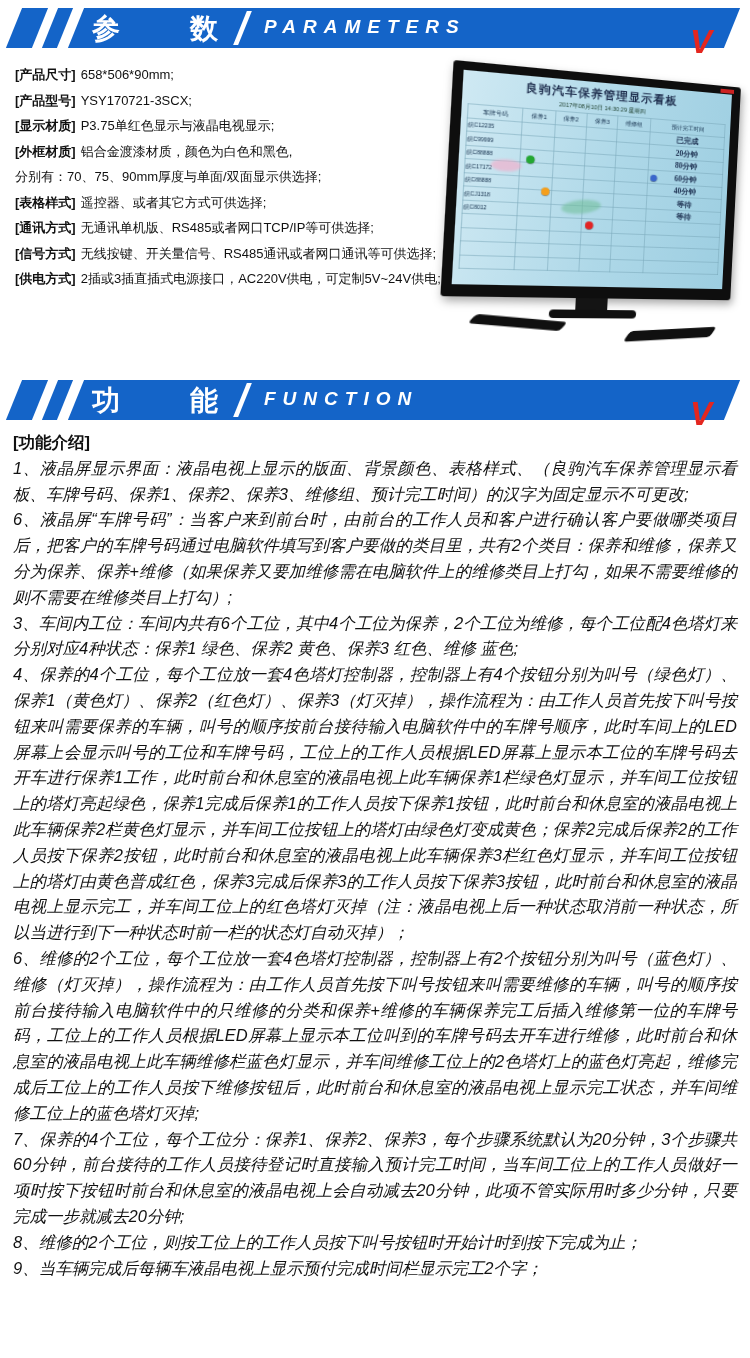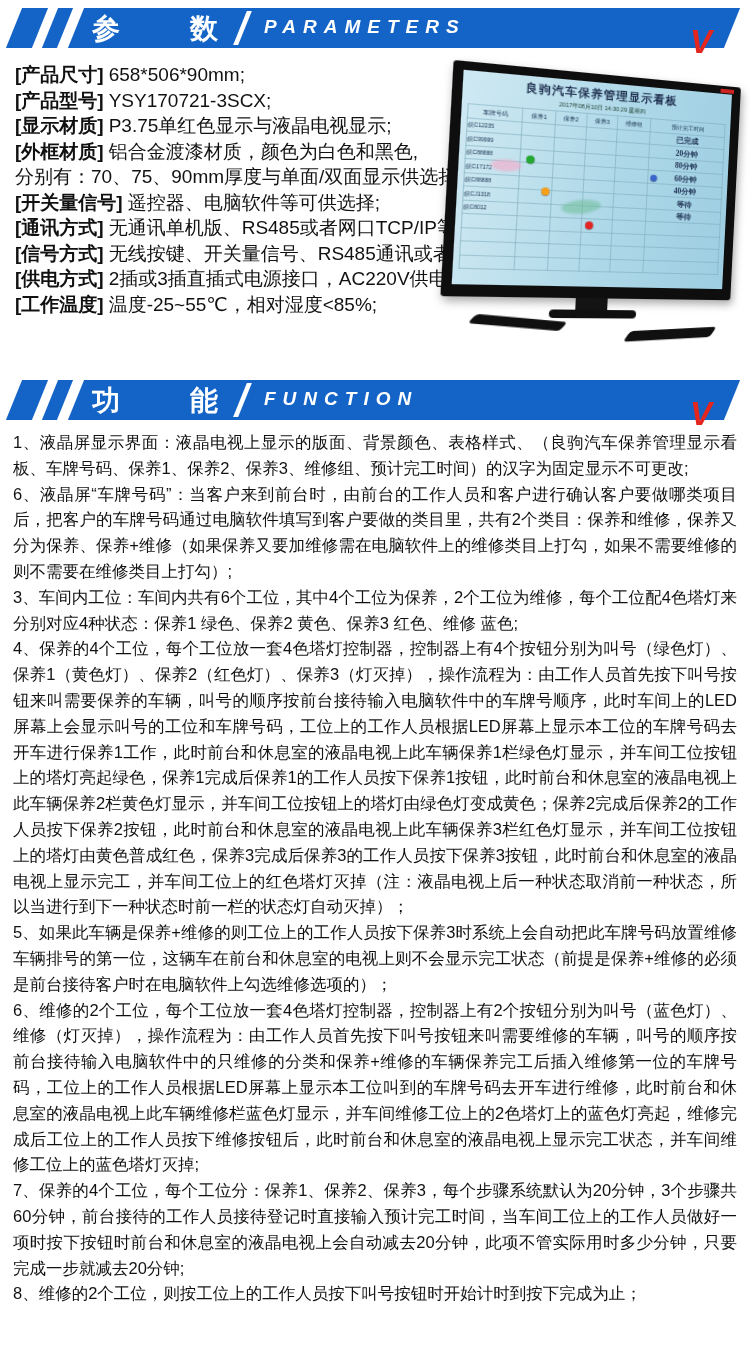--- a/index.html
+++ b/index.html
@@ -19,21 +19,21 @@
   .bmain { position:absolute; left:76px; top:0; width:656px; height:40px; transform:skewX(-22deg); }
   .bzh { position:absolute; left:92px; top:2px; font-size:28px; font-weight:bold; color:#fff;
          letter-spacing:70px; white-space:nowrap; }
   .bslash { position:absolute; left:240px; top:3px; width:5px; height:34px; background:#fff; transform:skewX(-22deg); }
   .ben { position:absolute; left:264px; top:8px; font-size:19px; font-weight:bold; font-style:italic;
          color:#fff; letter-spacing:7px; white-space:nowrap;text-align:center; }
   .redv { position:absolute; left:690px; top:17px; color:var(--red); font-size:33px; font-weight:bold;
           font-style:italic; line-height:1; }
 
   
-  .params { position:absolute; left:15px; top:62px; width:732px; font-size:19px; line-height:25.5px; }
+  .params { position:absolute; left:15px; top:62px; width:732px; font-size:13px; line-height:25.5px; }
   .pline { white-space:nowrap; }
   .plabel { font-weight:bold; margin-right:5px; }
   .pvalue { font-weight:normal; }
 
   
   .tv { position:absolute; left:458px; top:84px; width:290px; height:286px; }
   .tv-unit { position:absolute; left:6px; top:2px; width:272px; height:274px;
              transform:perspective(700px) rotateY(15deg) rotate(3deg); transform-origin:95% 40%; }
   .tv-frame { position:absolute; left:0; top:0; width:272px; height:214px; background:#0e0e0e;
               border-radius:3px; box-shadow:2px 4px 8px rgba(0,0,0,.35); }
@@ -64,21 +64,21 @@
   .tv-base { position:absolute; left:96px; top:225px; width:82px; height:8px; background:#101010; border-radius:4px; }
   .foot-l { position:absolute; left:28px; top:233px; width:82px; height:9px; background:#101010;
             transform:rotate(5deg) skewX(-35deg); border-radius:3px; }
   .foot-r { position:absolute; left:170px; top:243px; width:86px; height:10px; background:#101010;
             transform:rotate(-3deg) skewX(-35deg); border-radius:3px; }
 
   
   .func { position:absolute; left:13px; top:430px; width:724px; font-size:16.5px; line-height:25.8px;
           text-align:justify; }
   .fheader { font-weight:bold; }
-  .func p { margin:0; }
+  .func p { margin:0;font-style:italic; }
 </style>
 </head>
 <body>
 
 <div class="page">
 
   <div class="banner b1">
     <div class="bp bp1"></div>
     <div class="bp bp2"></div>
     <div class="bmain"></div>
@@ -87,25 +87,24 @@
     <div class="ben">PARAMETERS</div>
     <div class="redv">V</div>
   </div>
 
   <div class="params">
     <div class="pline"><span class="plabel">[产品尺寸]</span><span class="pvalue">658*506*90mm;</span></div>
     <div class="pline"><span class="plabel">[产品型号]</span><span class="pvalue">YSY170721-3SCX;</span></div>
     <div class="pline"><span class="plabel">[显示材质]</span><span class="pvalue">P3.75单红色显示与液晶电视显示;</span></div>
     <div class="pline"><span class="plabel">[外框材质]</span><span class="pvalue">铝合金渡漆材质，颜色为白色和黑色,</span></div>
     <div class="pline"><span class="pvalue">分别有：70、75、90mm厚度与单面/双面显示供选择;</span></div>
-    <div class="pline"><span class="plabel">[开关量信号]</span><span class="pvalue">遥控器、电脑软件等可供选择;</span></div>
+    <div class="pline"><span class="plabel">[表格样式]</span><span class="pvalue">遥控器、或者其它方式可供选择;</span></div>
     <div class="pline"><span class="plabel">[通讯方式]</span><span class="pvalue">无通讯单机版、RS485或者网口TCP/IP等可供选择;</span></div>
     <div class="pline"><span class="plabel">[信号方式]</span><span class="pvalue">无线按键、开关量信号、RS485通讯或者网口通讯等可供选择;</span></div>
     <div class="pline"><span class="plabel">[供电方式]</span><span class="pvalue">2插或3插直插式电源接口，AC220V供电，可定制5V~24V供电;</span></div>
-    <div class="pline"><span class="plabel">[工作温度]</span><span class="pvalue">温度-25~55℃，相对湿度&lt;85%;</span></div>
   </div>
 
   <div class="tv">
     <div class="tv-unit">
       <div class="tv-frame">
         <div class="bezel-label"></div>
         <div class="tv-screen">
           <div class="screen-scale">
             <div class="scr-title">良驹汽车保养管理显示看板</div>
             <div class="scr-dt">2017年08月10日  14:30:29  星期四</div>
@@ -229,24 +228,25 @@
     <div class="bp bp1"></div>
     <div class="bp bp2"></div>
     <div class="bmain"></div>
     <div class="bzh">功能</div>
     <div class="bslash"></div>
     <div class="ben">FUNCTION</div>
     <div class="redv">V</div>
   </div>
 
   <div class="func">
+    <div class="fheader">[功能介绍]</div>
     <p>1、液晶屏显示界面：液晶电视上显示的版面、背景颜色、表格样式、（良驹汽车保养管理显示看板、车牌号码、保养1、保养2、保养3、维修组、预计完工时间）的汉字为固定显示不可更改;</p>
     <p>6、液晶屏“车牌号码”：当客户来到前台时，由前台的工作人员和客户进行确认客户要做哪类项目后，把客户的车牌号码通过电脑软件填写到客户要做的类目里，共有2个类目：保养和维修，保养又分为保养、保养+维修（如果保养又要加维修需在电脑软件上的维修类目上打勾，如果不需要维修的则不需要在维修类目上打勾）;</p>
     <p>3、车间内工位：车间内共有6个工位，其中4个工位为保养，2个工位为维修，每个工位配4色塔灯来分别对应4种状态：保养1 绿色、保养2 黄色、保养3 红色、维修 蓝色;</p>
     <p>4、保养的4个工位，每个工位放一套4色塔灯控制器，控制器上有4个按钮分别为叫号（绿色灯）、保养1（黄色灯）、保养2（红色灯）、保养3（灯灭掉），操作流程为：由工作人员首先按下叫号按钮来叫需要保养的车辆，叫号的顺序按前台接待输入电脑软件中的车牌号顺序，此时车间上的LED屏幕上会显示叫号的工位和车牌号码，工位上的工作人员根据LED屏幕上显示本工位的车牌号码去开车进行保养1工作，此时前台和休息室的液晶电视上此车辆保养1栏绿色灯显示，并车间工位按钮上的塔灯亮起绿色，保养1完成后保养1的工作人员按下保养1按钮，此时前台和休息室的液晶电视上此车辆保养2栏黄色灯显示，并车间工位按钮上的塔灯由绿色灯变成黄色；保养2完成后保养2的工作人员按下保养2按钮，此时前台和休息室的液晶电视上此车辆保养3栏红色灯显示，并车间工位按钮上的塔灯由黄色普成红色，保养3完成后保养3的工作人员按下保养3按钮，此时前台和休息室的液晶电视上显示完工，并车间工位上的红色塔灯灭掉（注：液晶电视上后一种状态取消前一种状态，所以当进行到下一种状态时前一栏的状态灯自动灭掉）；</p>
-    <p>5、如果此车辆是保养+维修的则工位上的工作人员按下保养3时系统上会自动把此车牌号码放置维修车辆排号的第一位，这辆车在前台和休息室的电视上则不会显示完工状态（前提是保养+维修的必须是前台接待客户时在电脑软件上勾选维修选项的）；</p>
     <p>6、维修的2个工位，每个工位放一套4色塔灯控制器，控制器上有2个按钮分别为叫号（蓝色灯）、维修（灯灭掉），操作流程为：由工作人员首先按下叫号按钮来叫需要维修的车辆，叫号的顺序按前台接待输入电脑软件中的只维修的分类和保养+维修的车辆保养完工后插入维修第一位的车牌号码，工位上的工作人员根据LED屏幕上显示本工位叫到的车牌号码去开车进行维修，此时前台和休息室的液晶电视上此车辆维修栏蓝色灯显示，并车间维修工位上的2色塔灯上的蓝色灯亮起，维修完成后工位上的工作人员按下维修按钮后，此时前台和休息室的液晶电视上显示完工状态，并车间维修工位上的蓝色塔灯灭掉;</p>
     <p>7、保养的4个工位，每个工位分：保养1、保养2、保养3，每个步骤系统默认为20分钟，3个步骤共60分钟，前台接待的工作人员接待登记时直接输入预计完工时间，当车间工位上的工作人员做好一项时按下按钮时前台和休息室的液晶电视上会自动减去20分钟，此项不管实际用时多少分钟，只要完成一步就减去20分钟;</p>
     <p>8、维修的2个工位，则按工位上的工作人员按下叫号按钮时开始计时到按下完成为止；</p>
+    <p>9、当车辆完成后每辆车液晶电视上显示预付完成时间栏显示完工2个字；</p>
 
   </div>
 
 </div>
 
 </body></html>

